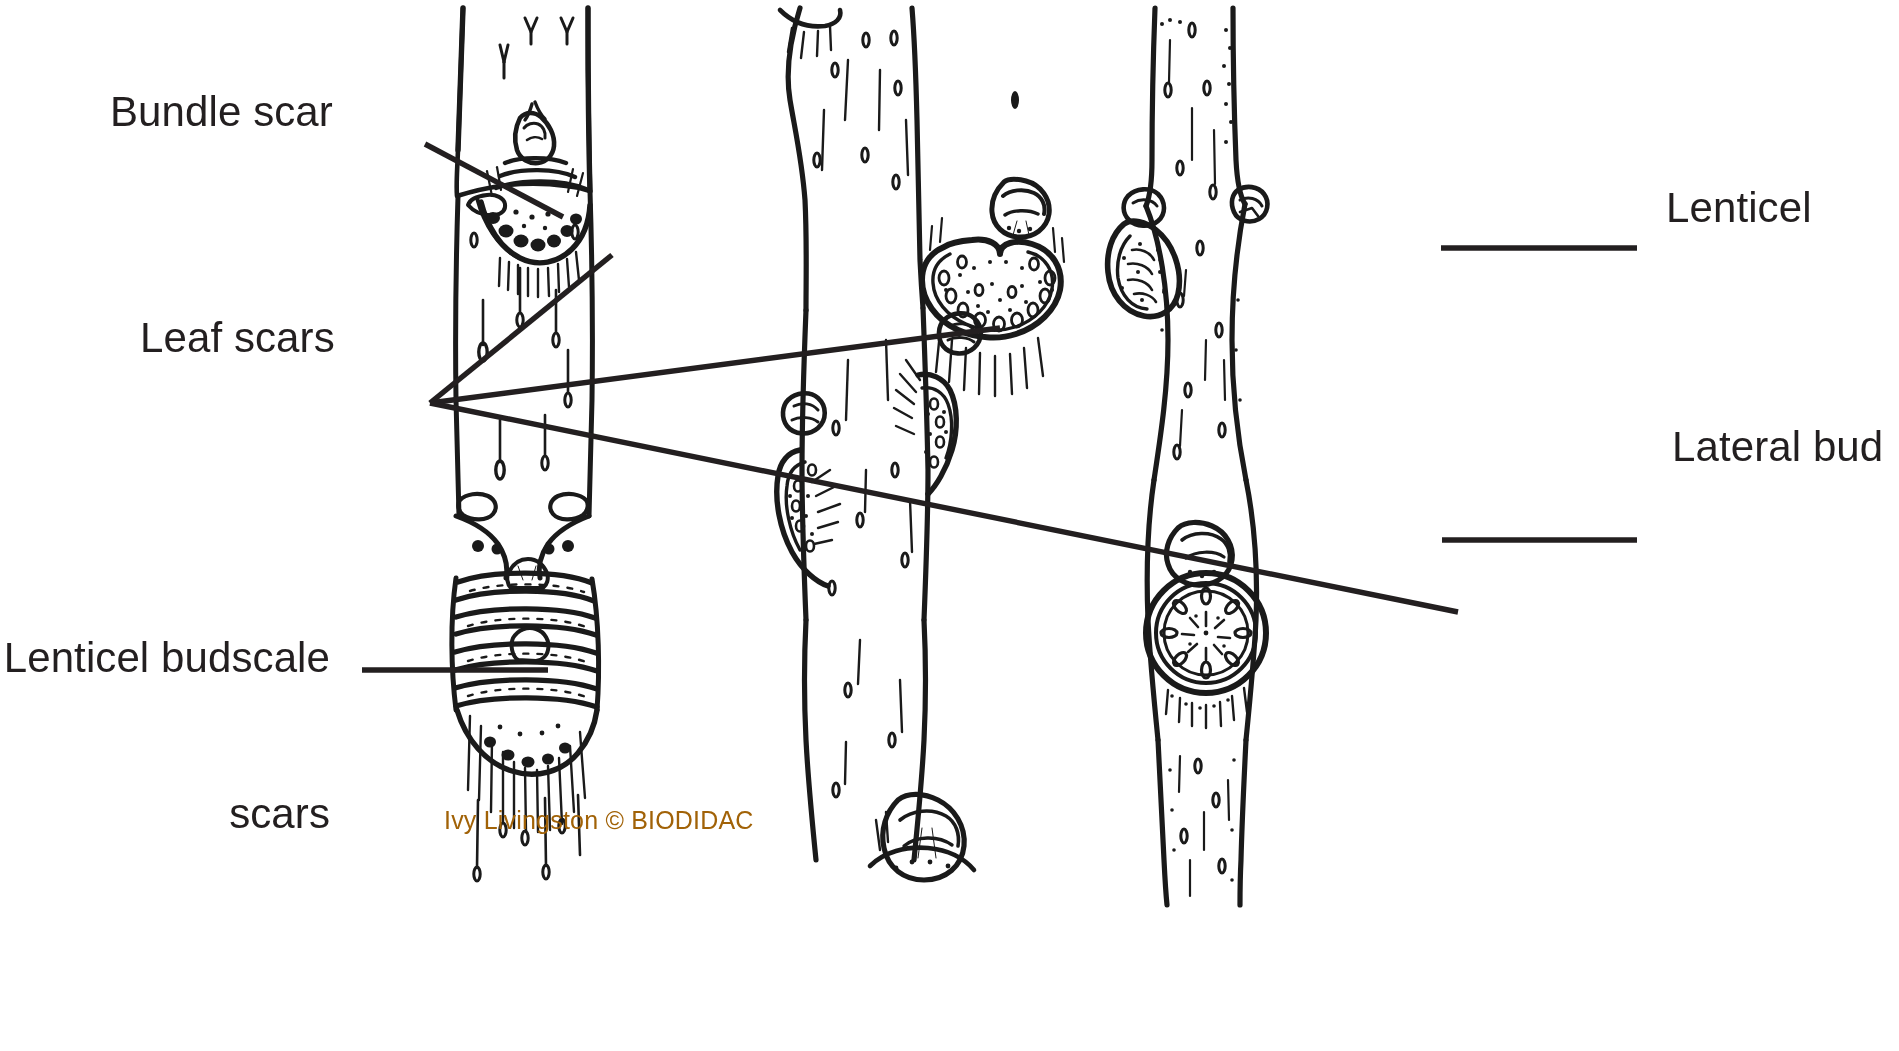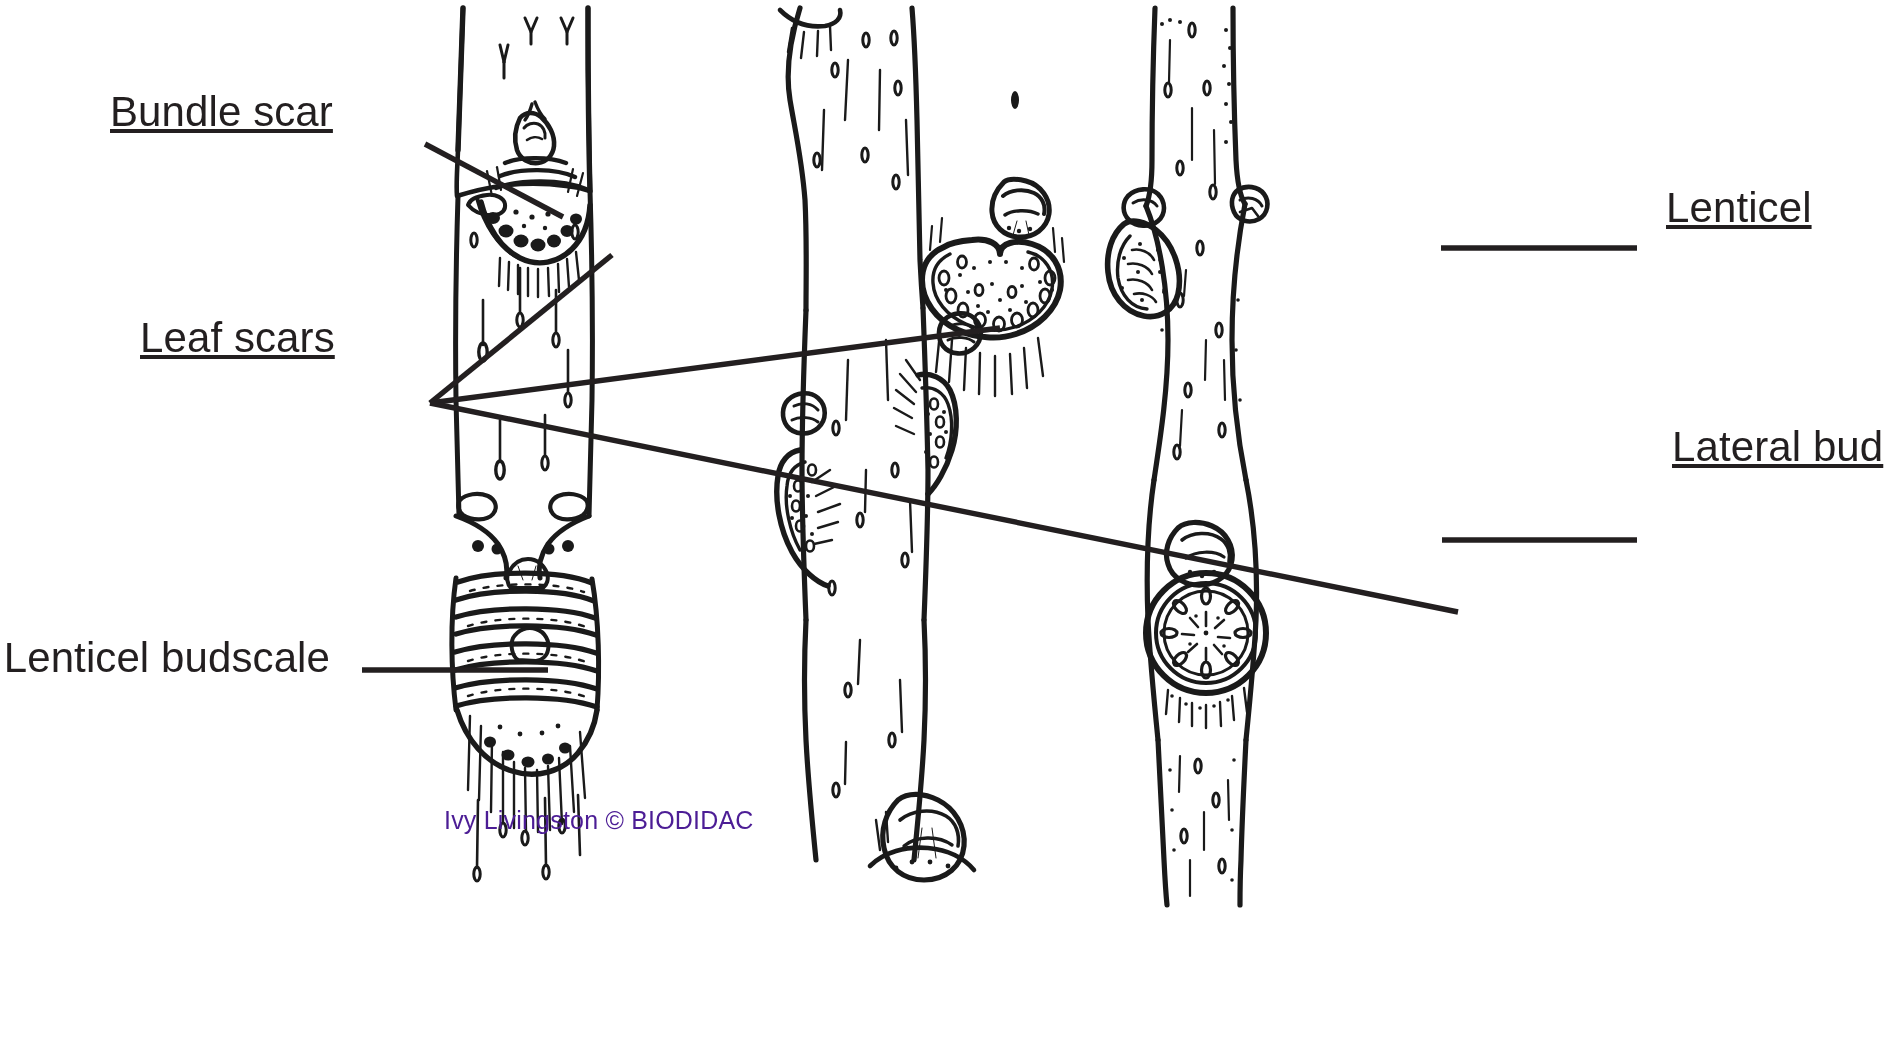--- a/index.html
+++ b/index.html
@@ -23,24 +23,24 @@
   }
   .lbl{
     position:absolute;
     color:#231f20;
     font-size:42px;
     line-height:52px;
     white-space:pre;
     letter-spacing:0.1px;
   }
   .lbl.r{text-align:right;}
-  .lbl.l{text-align:left;text-decoration:underline;}
+  .lbl.l{text-align:left;}
   #credit{
     position:absolute;
-    color:#4c1d95;
+    color:#a16207;
     font-size:25px;
     line-height:30px;
     white-space:pre;
     letter-spacing:0.2px;
   }
 </style>
 </head>
 <body>
 
 <div id="stage">
@@ -620,20 +620,21 @@
       </g>
     </g>
   </svg>
 
   <div class="lbl l" style="left:110px; top:86px;">Bundle scar</div>
 
   <div class="lbl l" style="left:140px; top:312px;">Leaf scars</div>
 
   <div class="lbl r" style="left:0px; top:528px; width:330px;">
     <div>Lenticel budscale</div>
+    <div>scars</div>
   </div>
 
   <div class="lbl l" style="left:1666px; top:182px;">Lenticel</div>
 
   <div class="lbl l" style="left:1672px; top:421px;text-align:center;">Lateral bud</div>
 
   <div id="credit" style="left:444px; top:805px;">Ivy Livingston © BIODIDAC</div>
 
 </div>
 

